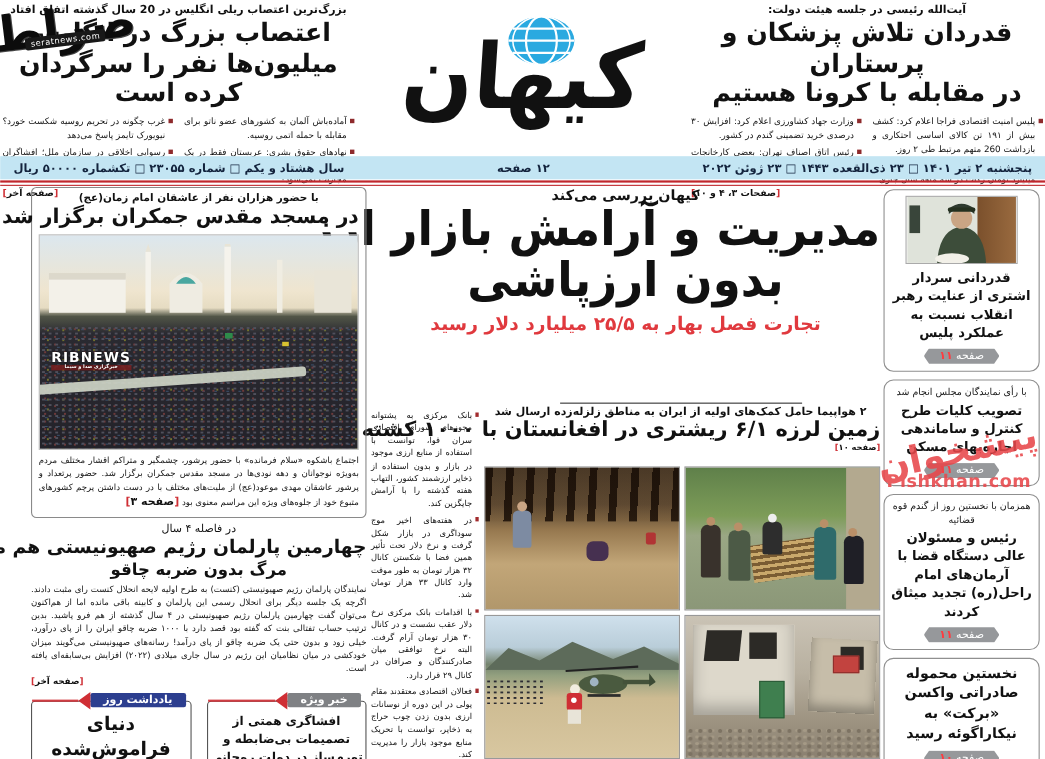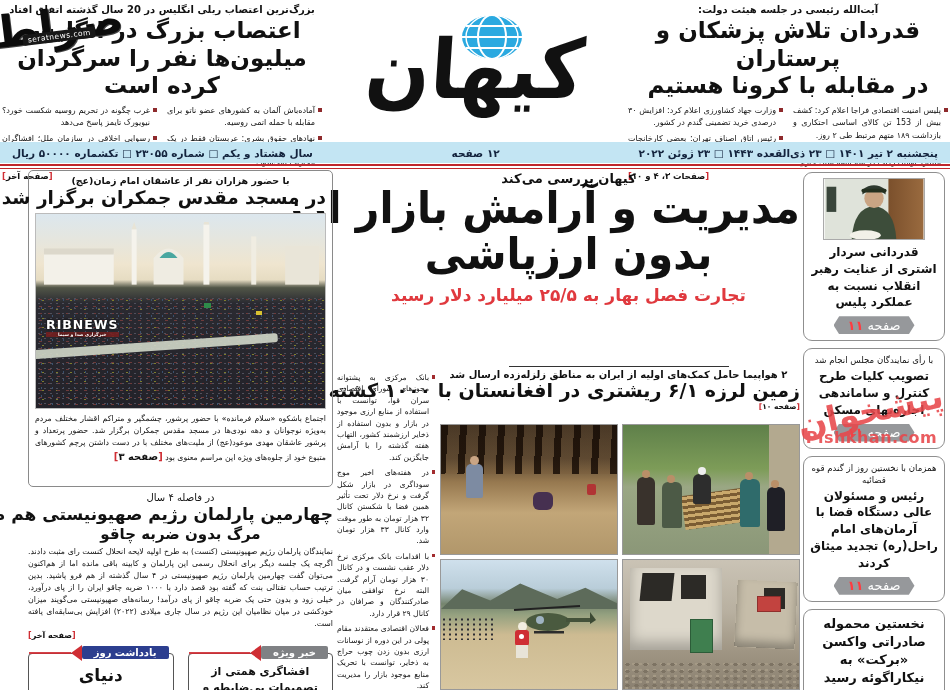--- a/index.html
+++ b/index.html
@@ -37,21 +37,21 @@
 
   
   #datebar{position:absolute;top:142px;left:0;right:0;height:21px;background:var(--datebar);display:flex;align-items:center;justify-content:space-between;padding:0 12px;font-size:10.5px;font-weight:bold;color:#13233d;}
   #red-rule{position:absolute;top:164px;left:0;right:0;height:5px;border-top:2px solid #c0272d;border-bottom:1px solid #c0272d;}
 
   
   #sidebar{position:absolute;top:172px;right:5px;width:142px;display:flex;flex-direction:column;gap:7px;}
   .sbox{border:1px solid #8f8f8f;border-radius:9px;padding:5px 5px 6px;text-align:center;background:#fff;position:relative;}
   .skicker{font-size:8.6px;margin-bottom:2px;line-height:1.4;}
   .shead{font-size:12px;font-weight:bold;line-height:1.4;}
-  .pageribbon{display:inline-block;background:var(--ribbon);color:#fff;font-size:13px;padding:1.5px 14px;margin-top:5px;clip-path:polygon(0 50%,7% 0,93% 0,100% 50%,93% 100%,7% 100%);}
+  .pageribbon{display:inline-block;background:var(--ribbon);color:#fff;font-size:10px;padding:1.5px 14px;margin-top:5px;clip-path:polygon(0 50%,7% 0,93% 0,100% 50%,93% 100%,7% 100%);}
   .pageribbon .num{color:#ff3b40;font-weight:bold;}
   #officer-photo{width:102px;height:62px;margin:0 auto 4px;border:1px solid #aaa;display:block;}
 
   
   #pishkhan{position:absolute;top:392px;right:6px;width:145px;text-align:center;z-index:8;color:#e8474b;opacity:.88;pointer-events:none;}
   #pishkhan .fa{font-size:34px;font-weight:bold;transform:rotate(-12deg);display:block;line-height:36px;}
   #pishkhan .url{font-size:16px;font-weight:bold;letter-spacing:.5px;}
 
   
   #main-story{position:absolute;top:171px;left:337px;width:463px;text-align:center;}
@@ -108,21 +108,21 @@
   #eq4 .hole1{left:10%;top:10%;width:18%;height:22%;transform:skewX(-6deg);}
   #eq4 .hole2{left:33%;top:12%;width:14%;height:18%;}
   #eq4 .wallR{position:absolute;right:2%;top:16%;width:34%;height:52%;background:#c6bda9;transform:rotate(3deg);box-shadow:inset 0 -6px 10px rgba(0,0,0,.3);}
   #eq4 .hole3{right:8%;top:22%;width:12%;height:16%;}
   #eq4 .door{position:absolute;left:38%;top:46%;width:13%;height:26%;background:#3f7f4f;border:1px solid #2c5c38;}
   #eq4 .sign{position:absolute;right:10%;top:28%;width:14%;height:12%;background:#c2433f;border:1px solid #902f2c;}
   #eq4 .rubble{position:absolute;bottom:0;left:0;right:0;height:22%;background:radial-gradient(#7d7363 2px,transparent 2.3px),radial-gradient(#a59a86 1.5px,transparent 1.8px);background-size:9px 7px,7px 6px;}
 
   
   #left-col{position:absolute;top:170px;left:28px;width:305px;}
-  #jamkaran-box{border:1px solid #8a8a8a;border-radius:5px;padding:4px 6px 21px;text-align:center;}
+  #jamkaran-box{border:1px solid #8a8a8a;border-radius:5px;padding:4px 6px 5px;text-align:center;}
   #jamkaran-box .kicker{font-size:9.5px;font-weight:bold;}
   #jamkaran-box .hl{font-size:18.5px;font-weight:bold;line-height:1.25;letter-spacing:-.5px;white-space:nowrap;}
   #jamkaran-photo{position:relative;height:196px;margin:4px 0 4px;border:1px solid #bbb;overflow:hidden;background:linear-gradient(180deg,#dce7ee 0%,#efe5cf 26%,#e6dcc2 34%,#515547 38%,#2a2a31 46%,#232229 100%);}
   #jamkaran-photo .mosque{position:absolute;top:4%;left:0;width:100%;height:36%;}
   #jamkaran-photo .walkway{position:absolute;top:66%;left:-4%;width:88%;height:9px;background:#cdd4c6;transform:rotate(-4deg);border-radius:3px;opacity:.92;}
   #jamkaran-photo .crowd{position:absolute;top:42%;left:0;right:0;bottom:0;background-image:radial-gradient(#50505c 1px,transparent 1.2px),radial-gradient(#6e3a3a 1px,transparent 1.2px),radial-gradient(#3a516e .9px,transparent 1.1px),radial-gradient(#7d7d2c .8px,transparent 1px);background-size:6px 5px,9px 7px,11px 8px,14px 9px;}
   #jamkaran-photo .flag1{position:absolute;left:58%;top:46%;width:7px;height:5px;background:#2e8b4a;}
   #jamkaran-photo .flag2{position:absolute;left:76%;top:50%;width:6px;height:4px;background:#d8c231;}
   #ribnews{position:absolute;left:10px;top:53%;color:#fff;font-weight:bold;font-size:12.5px;letter-spacing:1px;text-shadow:0 0 3px #000;direction:ltr;}
   #ribnews .sub{display:block;font-size:4.5px;background:rgba(120,30,30,.85);padding:0 2px;letter-spacing:.3px;text-align:center;}
@@ -158,21 +158,21 @@
     <div class="url">seratnews.com</div>
   </div>
 
   <div class="topstory" id="top-right-story">
     <div class="kicker">آیت‌الله رئیسی در جلسه هیئت دولت:</div>
     <div class="hl">
       <div>قدردان تلاش پزشکان و پرستاران</div>
       <div>در مقابله با کرونا هستیم</div>
     </div>
     <ul class="mini-list">
-      <li>پلیس امنیت اقتصادی فراجا اعلام کرد: کشف بیش از 153 تن کالای اساسی احتکاری و بازداشت ۱۸۹ متهم مرتبط طی ۲ روز.</li>
+      <li>پلیس امنیت اقتصادی فراجا اعلام کرد: کشف بیش از ۱۹۱ تن کالای اساسی احتکاری و بازداشت 260 متهم مرتبط طی ۲ روز.</li>
       <li>رئیس کمیته امداد خبر داد: جمع‌آوری ۷۵۰ میلیارد تومان زکات در سه ماهه سال جاری.</li>
       <li>وزارت جهاد کشاورزی اعلام کرد: افزایش ۳۰ درصدی خرید تضمینی گندم در کشور.</li>
       <li>رئیس اتاق اصناف تهران: بعضی کارخانجات کالاها را قطره چکانی عرضه می‌کنند</li>
     </ul>
     <span class="toppref pref">صفحات ۳، ۴ و ۱۰</span>
   </div>
 
   <div id="masthead">
     <div id="kayhan-logo-text">کیهان</div>
     <svg id="kayhan-globe" width="62" height="46" viewBox="0 0 62 46">

